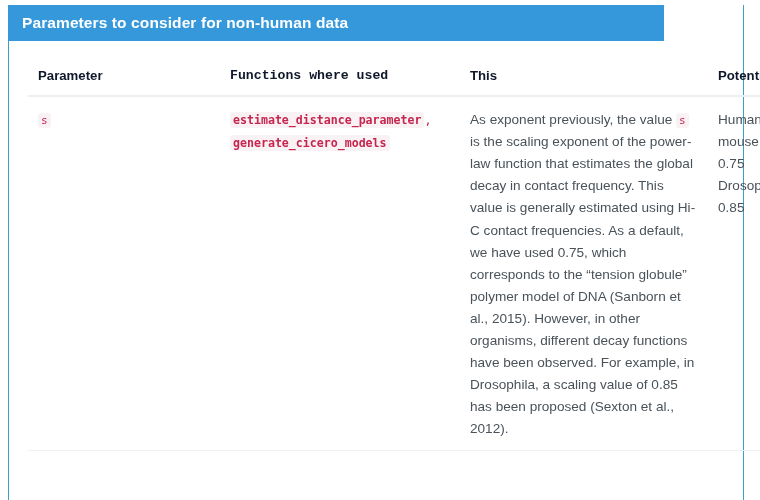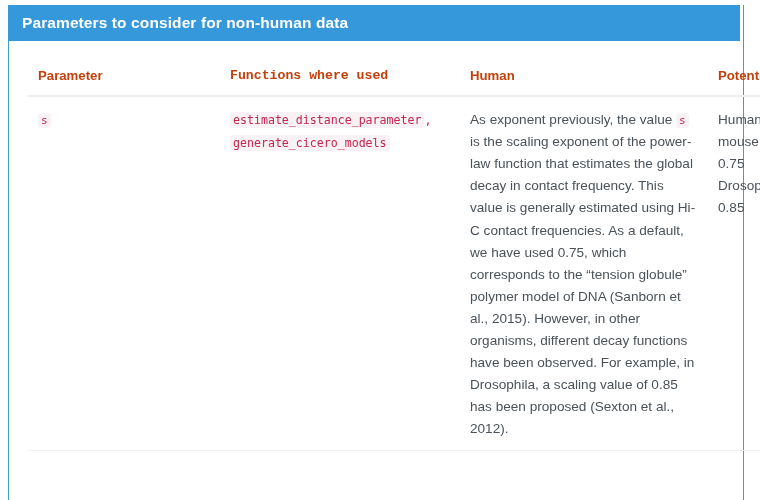--- a/index.html
+++ b/index.html
@@ -29,21 +29,21 @@
     background: #ffffff;
     border: 1px solid #3aa0c8;
     border-top: none;
     box-sizing: border-box;
   }
 
   .card-header {
     position: absolute;
     left: -1px;
     top: 0;
-    width: 732px;
+    width: 656px;
     height: 36px;
     background: #3498db;
     box-sizing: border-box;
     display: flex;
     align-items: center;
   }
 
   .card-header-title {
     color: #ffffff;
     font-size: 15.5px;
@@ -65,21 +65,21 @@
 
   table.param-table {
     width: 100%;
     border-collapse: collapse;
     table-layout: fixed;
   }
 
   table.param-table th {
     text-align: left;
     vertical-align: bottom;
-    color: #c2410c;
+    color: #0f172a;
     font-size: 13.2px;
     font-weight: 700;
     padding: 26px 10px 11px 10px;
     border-bottom: 2px solid #eceef0;
     line-height: 1.32;
   }
 
   table.param-table td {
     vertical-align: top;
     padding: 12px 10px 10px 10px;
@@ -110,20 +110,21 @@
     white-space: nowrap;
   }
 
   code.chip-sm {
     font-size: 11px;
     padding: 1px 3px;
   }
 
   .func-list code.chip {
     line-height: 1.95;
+    font-weight: bold;
   }
 
   .comma-sep {
     color: #c7254e;
     font-family: "DejaVu Sans Mono", "Liberation Mono", monospace;
     font-size: 11.6px;
   }
 
   .potential-line { display: block; }
 </style>
@@ -137,21 +138,21 @@
     <div class="card-header">
       <span class="card-header-title">Parameters to consider for non-human data</span>
     </div>
 
     <div class="table-wrap">
       <table class="param-table">
         <thead>
           <tr>
             <th class="col-parameter">Parameter</th>
             <th class="col-functions">Functions where used</th>
-            <th class="col-notes">Human</th>
+            <th class="col-notes">This</th>
             <th class="col-potential">Potential values</th>
           </tr>
         </thead>
         <tbody>
           <tr>
 
             <td class="cell-parameter">
               <code class="chip chip-sm">s</code>
             </td>
 

